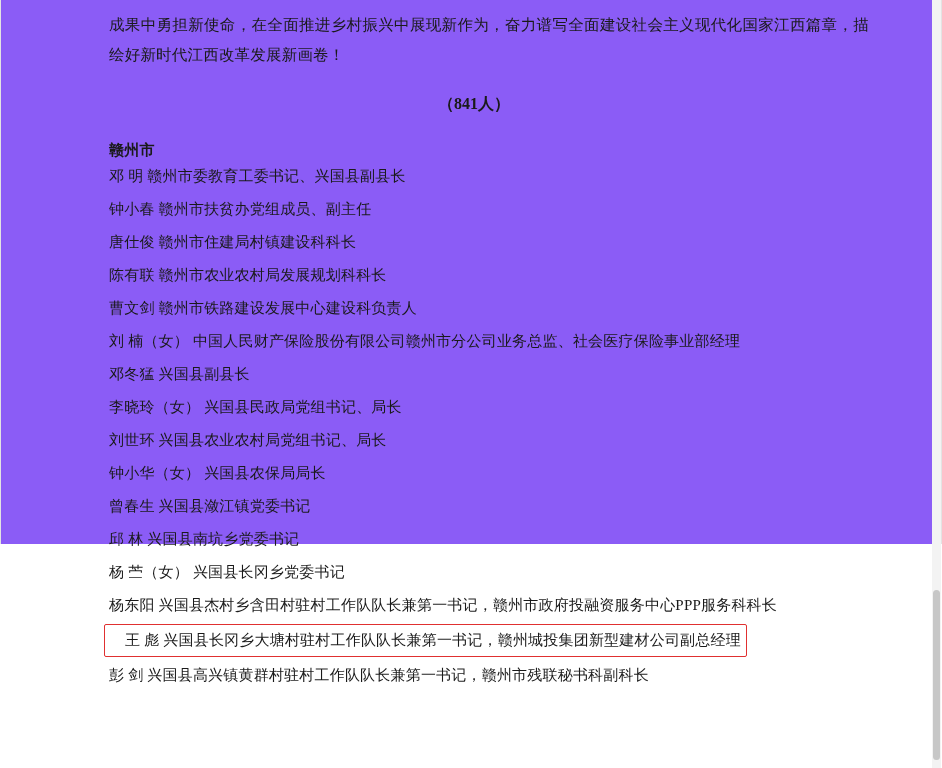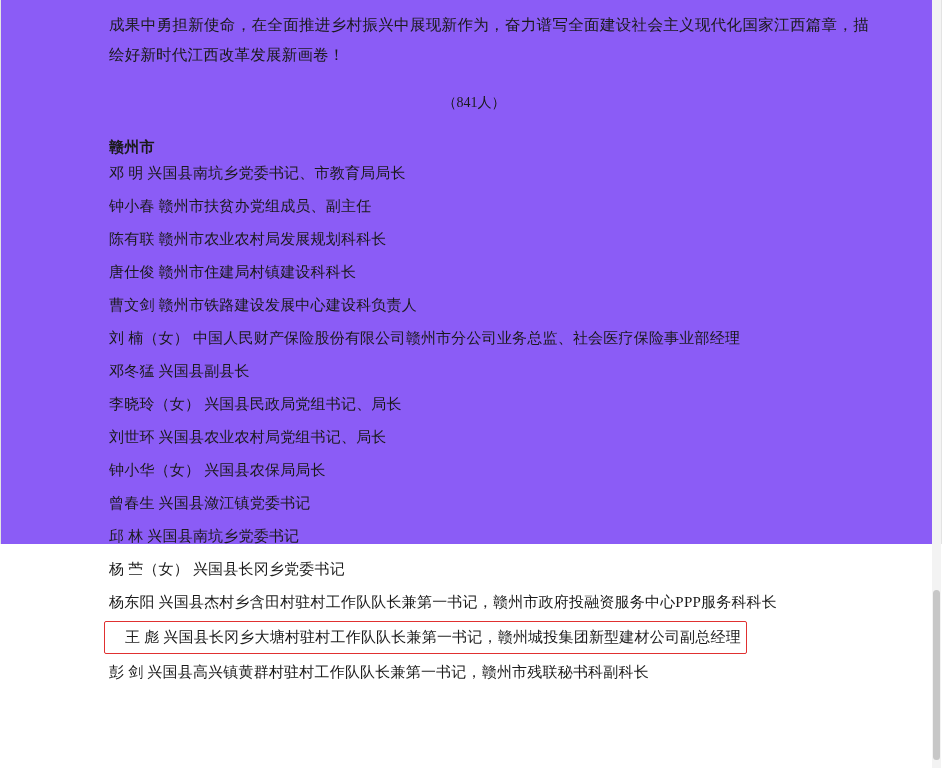--- a/index.html
+++ b/index.html
@@ -38,23 +38,24 @@
   .doc-title {
     text-align: center;
     font-size: 17px;
     font-weight: bold;
     letter-spacing: 0.5px;
     margin: 36px 0 0 0;
     padding-right: 30px;
   }
   .doc-subtitle {
     text-align: center;
-    font-size: 14px;
+    font-size: 16px;
     margin: 24px 0 0 0;
     padding-right: 30px;
+    font-weight: bold;
   }
   .section-heading {
     font-size: 15px;
     font-weight: bold;
     margin: 26px 0 0 0;
     letter-spacing: 0.3px;
   }
   .entry {
     font-size: 15px;
     line-height: 33px;
@@ -99,30 +100,30 @@
   <div class="content">
 
     <p class="intro">成果中勇担新使命，在全面推进乡村振兴中展现新作为，奋力谱写全面建设社会主义现代化国家江西篇章，描绘好新时代江西改革发展新画卷！</p>
 
 
     <div class="doc-subtitle">（841人）</div>
 
     <h2 class="section-heading">赣州市</h2>
 
     <div class="entry-wrap">
-      <p class="entry">邓 明 兴国县南坑乡党委书记、市教育局局长</p>
+      <p class="entry">邓 明 赣州市委教育工委书记、兴国县副县长</p>
     </div>
     <div class="entry-wrap">
       <p class="entry">钟小春 赣州市扶贫办党组成员、副主任</p>
     </div>
     <div class="entry-wrap">
-      <p class="entry">陈有联 赣州市农业农村局发展规划科科长</p>
+      <p class="entry">唐仕俊 赣州市住建局村镇建设科科长</p>
     </div>
     <div class="entry-wrap">
-      <p class="entry">唐仕俊 赣州市住建局村镇建设科科长</p>
+      <p class="entry">陈有联 赣州市农业农村局发展规划科科长</p>
     </div>
     <div class="entry-wrap">
       <p class="entry">曹文剑 赣州市铁路建设发展中心建设科负责人</p>
     </div>
     <div class="entry-wrap">
       <p class="entry">刘 楠（女） 中国人民财产保险股份有限公司赣州市分公司业务总监、社会医疗保险事业部经理</p>
     </div>
     <div class="entry-wrap">
       <p class="entry">邓冬猛 兴国县副县长</p>
     </div>

